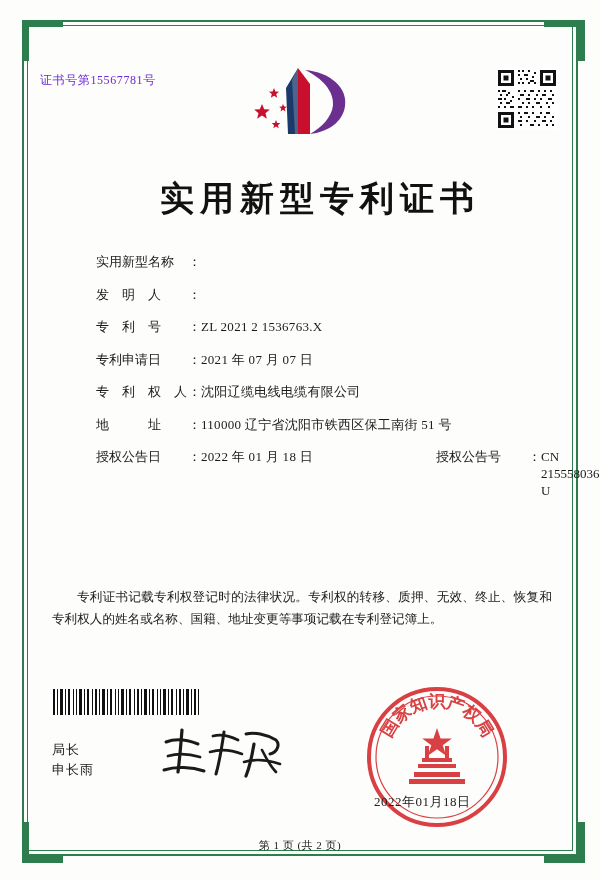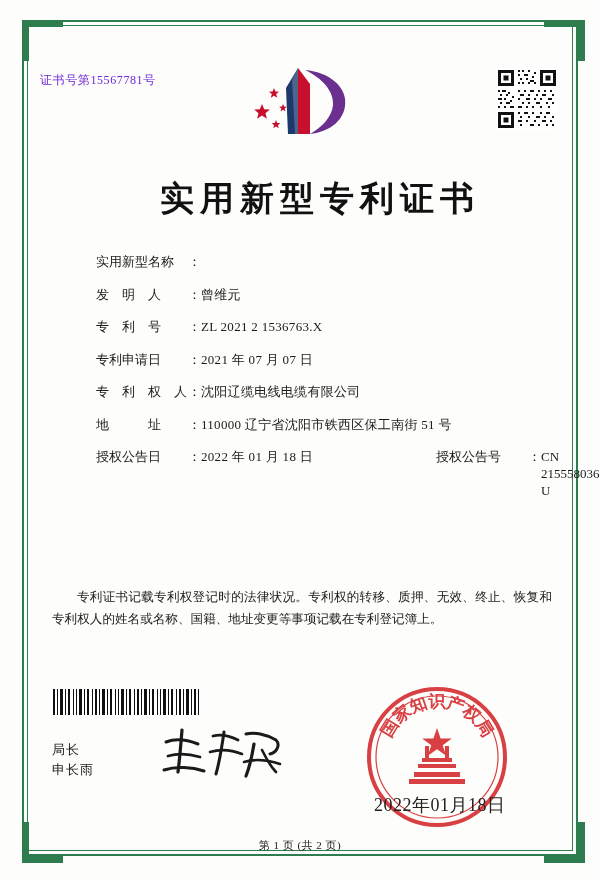--- a/index.html
+++ b/index.html
@@ -183,21 +183,21 @@
     top: 726px;
     width: 130px;
     height: 56px;
   }
 
   
   .seal-date {
     position: absolute;
     left: 374px;
     top: 793px;
-    font-size: 18px;
+    font-size: 13px;
     color: #222;
     letter-spacing: 0.5px;
   }
 
   
   .footer {
     position: absolute;
     left: 0; right: 0;
     top: 838px;
     text-align: center;
@@ -338,21 +338,20 @@
   <div class="title">实用新型专利证书</div>
 
   <div class="fields">
     <div class="row">
       <span class="lbl">实用新型名称</span>
       <span class="colon">：</span>
     </div>
     <div class="row">
       <span class="lbl">发　明　人</span>
       <span class="colon">：</span>
-      <span class="val">曾维元</span>
     </div>
     <div class="row">
       <span class="lbl">专　利　号</span>
       <span class="colon">：</span>
       <span class="val">ZL 2021 2 1536763.X</span>
     </div>
     <div class="row">
       <span class="lbl">专利申请日</span>
       <span class="colon">：</span>
       <span class="val">2021 年 07 月 07 日</span>

